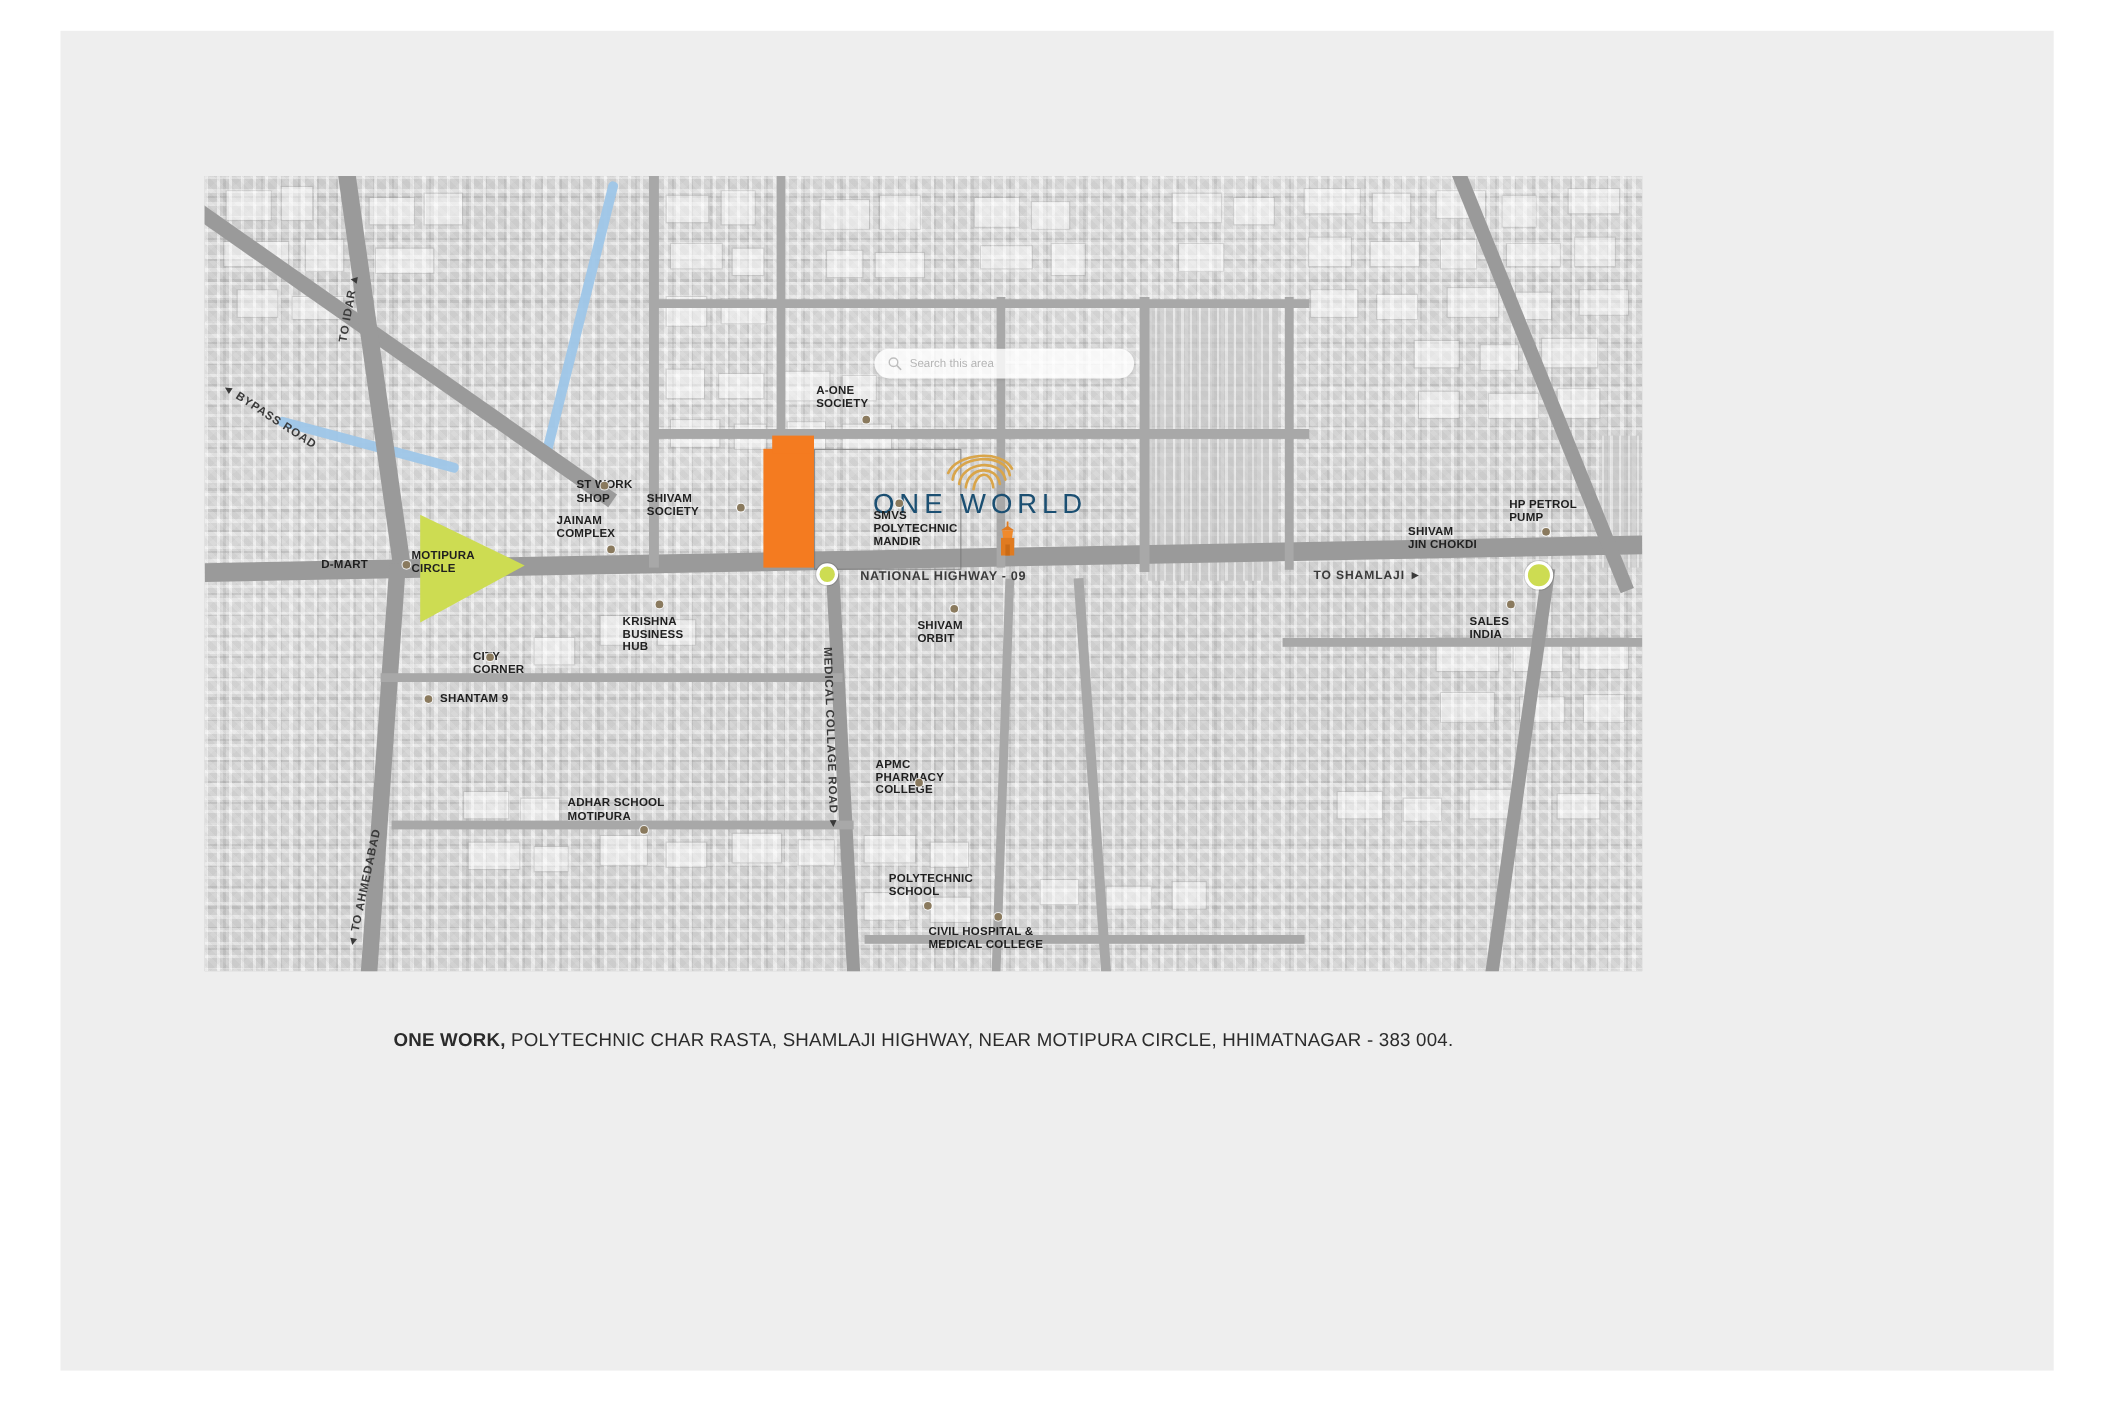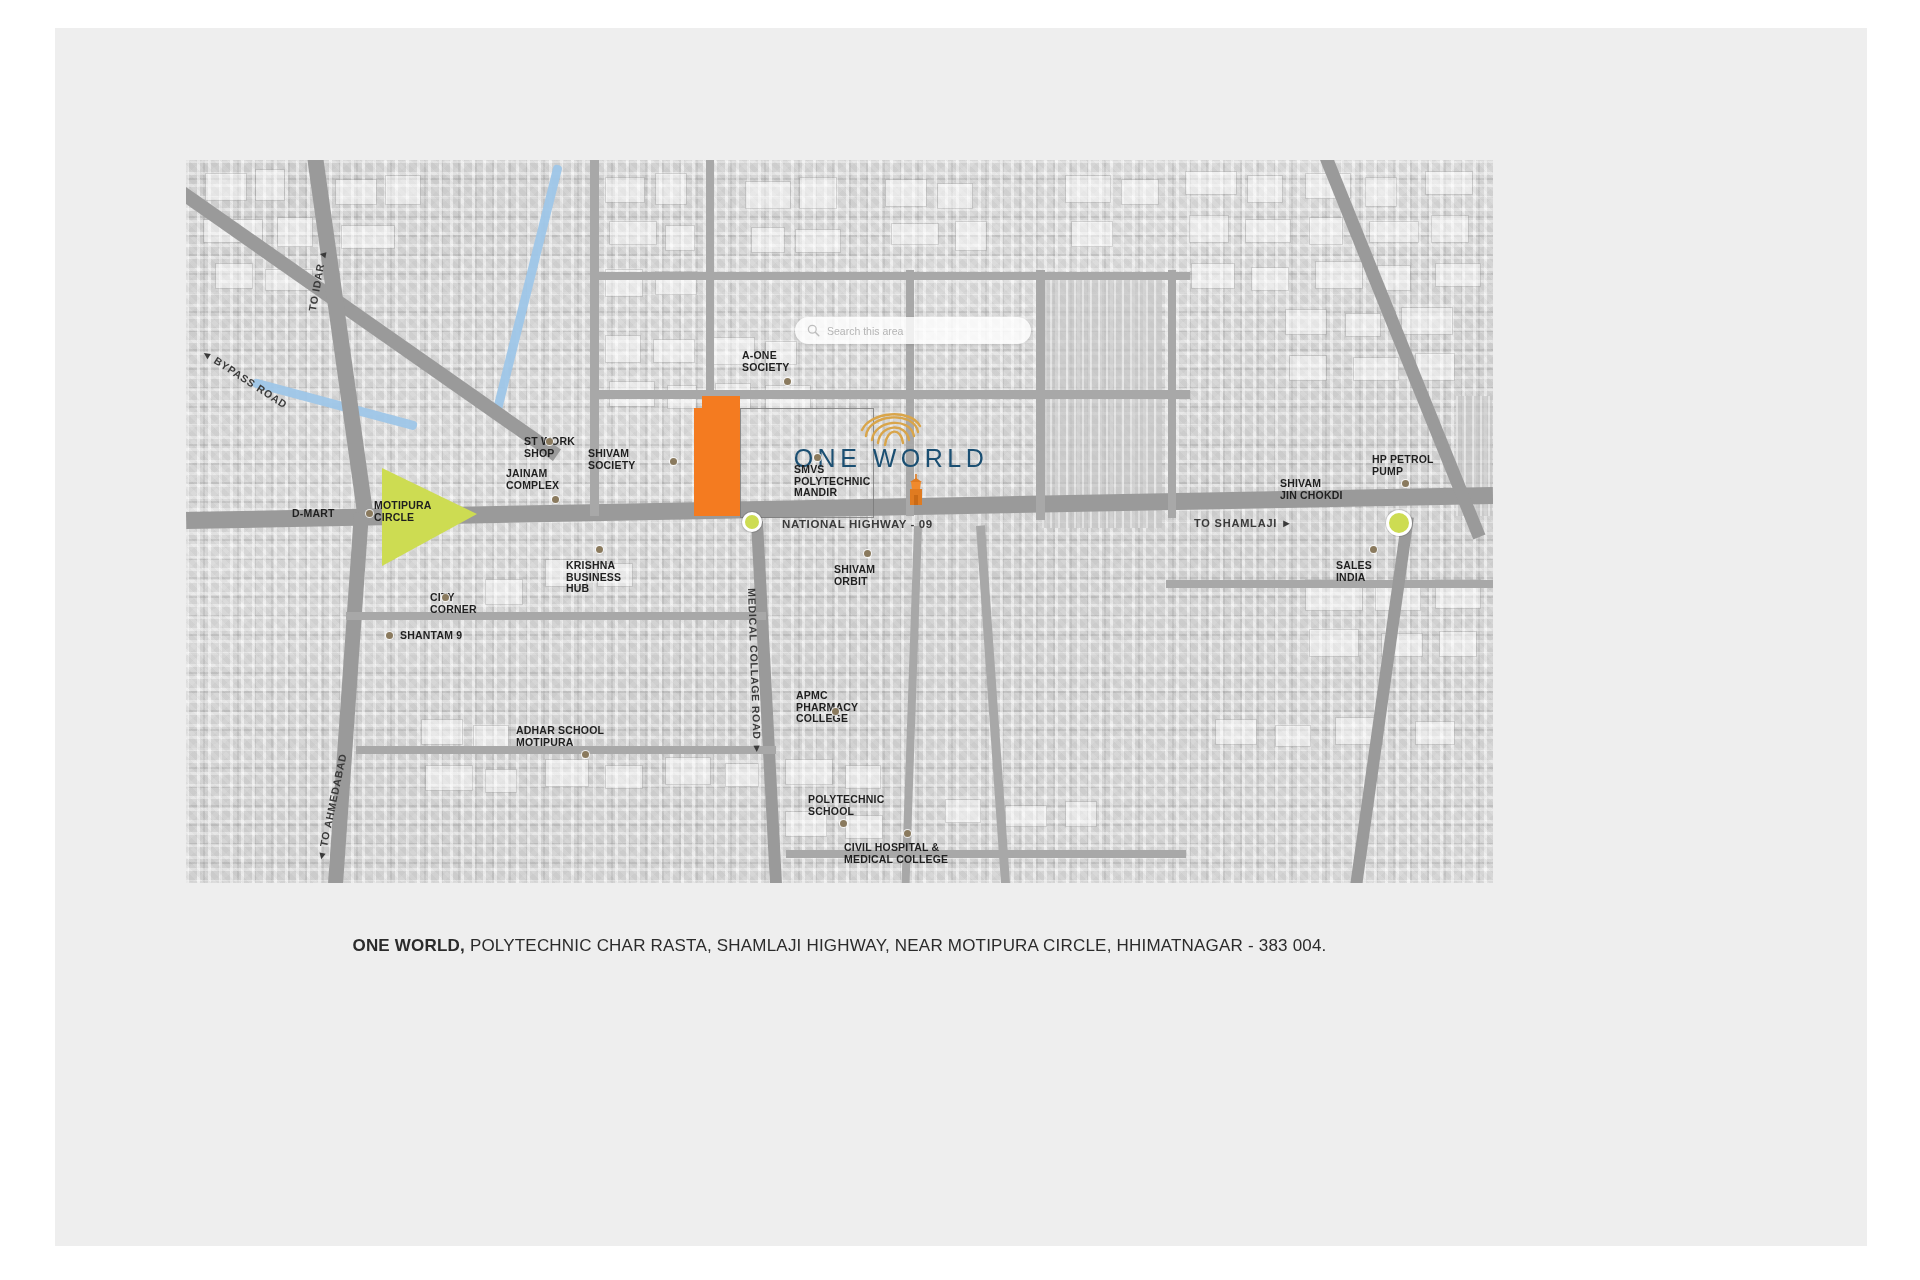--- a/index.html
+++ b/index.html
@@ -373,17 +373,17 @@
       </div>
       <div class="poi c" style="left:658px;top:682px;width:160px;">
         <div class="lbl" style="left:0;top:0;width:160px;">CIVIL HOSPITAL &amp;
 MEDICAL COLLEGE</div>
         <div class="dot" style="left:60px;top:-12px;"></div>
       </div>
 
     </div>
 
     <div class="caption">
-      <b>ONE WORLD,</b><span> POLYTECHNIC CHAR RASTA, SHAMLAJI HIGHWAY, NEAR MOTIPURA CIRCLE, HHIMATNAGAR - 383 004.</span>
+      <b>ONE WORK,</b><span> POLYTECHNIC CHAR RASTA, SHAMLAJI HIGHWAY, NEAR MOTIPURA CIRCLE, HHIMATNAGAR - 383 004.</span>
     </div>
 
   </div>
 </div>
 
 </body></html>

